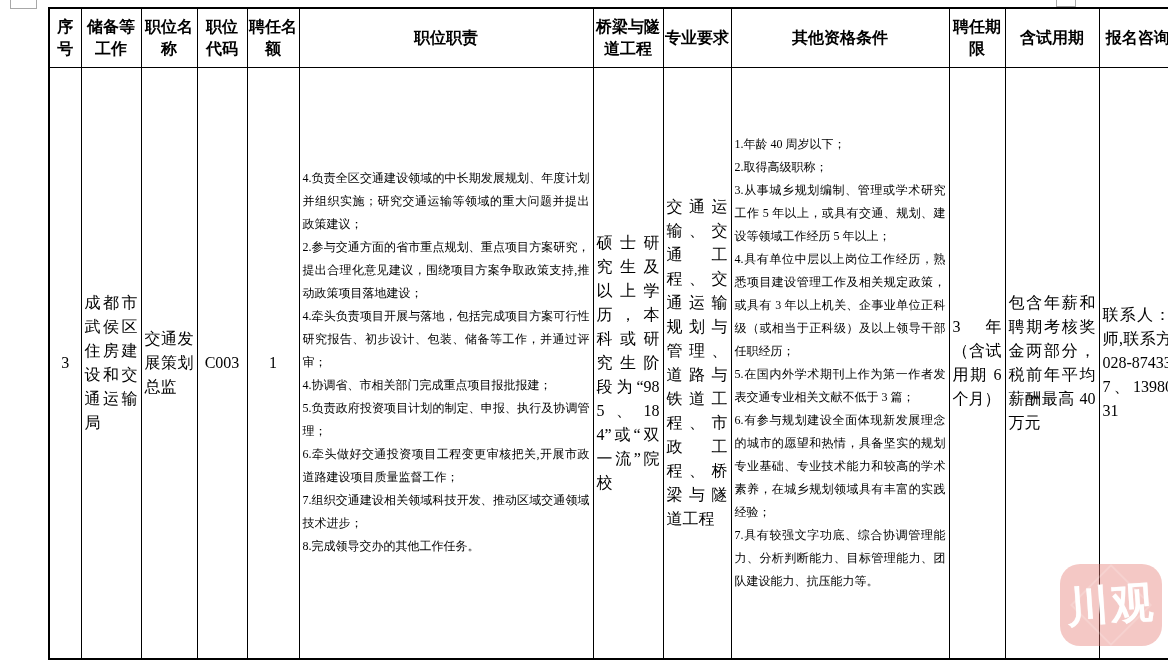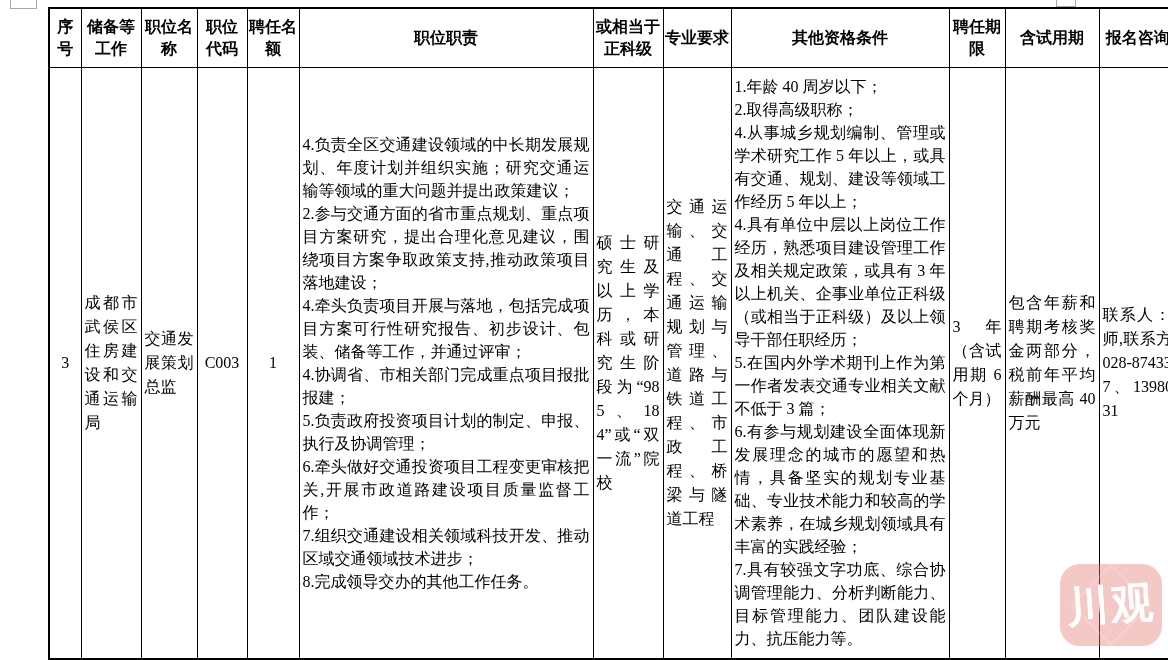--- a/index.html
+++ b/index.html
@@ -15,21 +15,21 @@
     border:1px solid #000;vertical-align:middle;
     font-size:16px;line-height:24px;padding:2px 3px;
     word-break:break-all;overflow:hidden;
   }
   table.doc th{font-weight:bold;text-align:center;height:54px;line-height:22px;padding:2px 1px;}
   tr.body-row{height:591px;}
   .c-center{text-align:center;}
   .c-just{text-align:justify;text-justify:inter-character;}
   td.duties-cell,td.conditions-cell{padding:2px 4px;}
   td.duties-cell p,td.conditions-cell p{
-    margin:0;text-align:justify;text-justify:inter-character;line-height:23px;font-size:16px;
+    margin:0;text-align:justify;text-justify:inter-character;line-height:23px;font-size:12px;
   }
   td.narrow{padding:2px 2px;}
   
   .artifact{position:absolute;border:1px solid #a8a8a8;border-top:none;background:transparent;}
   #artifact-left{left:10px;top:0;width:25px;height:8px;}
   #artifact-right{left:1056px;top:0;width:18px;height:6px;}
   
   #watermark{
     position:absolute;left:1060px;top:564px;width:102px;height:82px;
     background:rgba(228,125,116,0.42);border-radius:20px;
@@ -68,21 +68,21 @@
         <col style="width:110px">
     </colgroup>
     <thead>
       <tr>
         <th>序号</th>
         <th>储备等工作</th>
         <th>职位名称</th>
         <th>职位代码</th>
         <th>聘任名额</th>
         <th>职位职责</th>
-        <th>或相当于正科级</th>
+        <th>桥梁与隧道工程</th>
         <th>专业要求</th>
         <th>其他资格条件</th>
         <th>聘任期限</th>
         <th>含试用期</th>
         <th>报名咨询电话</th>
       </tr>
     </thead>
     <tbody>
       <tr class="body-row">
         <td class="c-center">3</td>
@@ -98,21 +98,21 @@
           <p>5.负责政府投资项目计划的制定、申报、执行及协调管理；</p>
           <p>6.牵头做好交通投资项目工程变更审核把关,开展市政道路建设项目质量监督工作；</p>
           <p>7.组织交通建设相关领域科技开发、推动区域交通领域技术进步；</p>
           <p>8.完成领导交办的其他工作任务。</p>
         </td>
         <td class="c-just narrow">硕士研究生及以上学历，本科或研究生阶段为“985、184”或“双一流”院校</td>
         <td class="c-just narrow">交通运输、交通工程、交通运输规划与管理、道路与铁道工程、市政工程、桥梁与隧道工程</td>
         <td class="conditions-cell">
           <p>1.年龄 40 周岁以下；</p>
           <p>2.取得高级职称；</p>
-          <p>4.从事城乡规划编制、管理或学术研究工作 5 年以上，或具有交通、规划、建设等领域工作经历 5 年以上；</p>
+          <p>3.从事城乡规划编制、管理或学术研究工作 5 年以上，或具有交通、规划、建设等领域工作经历 5 年以上；</p>
           <p>4.具有单位中层以上岗位工作经历，熟悉项目建设管理工作及相关规定政策，或具有 3 年以上机关、企事业单位正科级（或相当于正科级）及以上领导干部任职经历；</p>
           <p>5.在国内外学术期刊上作为第一作者发表交通专业相关文献不低于 3 篇；</p>
           <p>6.有参与规划建设全面体现新发展理念的城市的愿望和热情，具备坚实的规划专业基础、专业技术能力和较高的学术素养，在城乡规划领域具有丰富的实践经验；</p>
           <p>7.具有较强文字功底、综合协调管理能力、分析判断能力、目标管理能力、团队建设能力、抗压能力等。</p>
         </td>
         <td class="c-just narrow">3 年（含试用期 6 个月）</td>
         <td class="c-just narrow">包含年薪和聘期考核奖金两部分，税前年平均薪酬最高 40 万元</td>
         <td class="c-just narrow">联系人：邓老师,联系方式：028-87433227、13980009031</td>
       </tr>
     </tbody>

